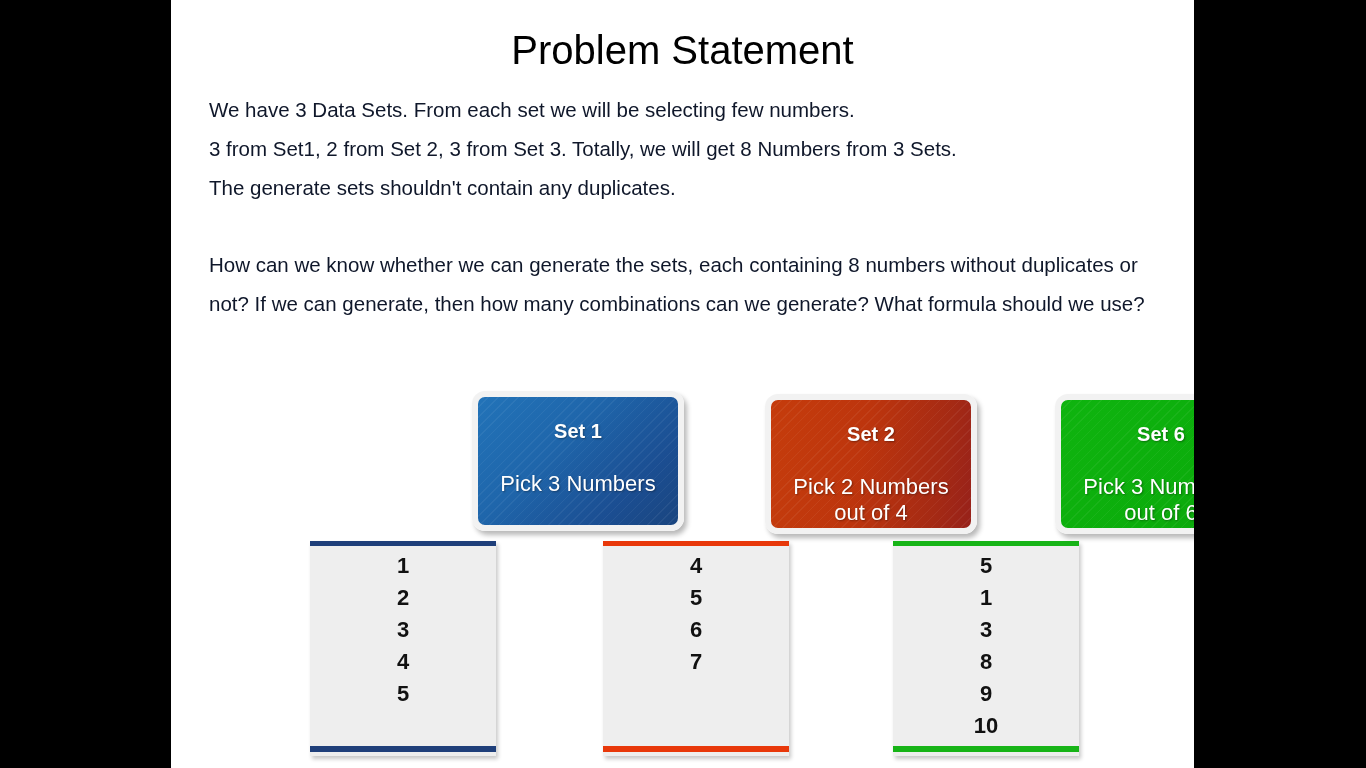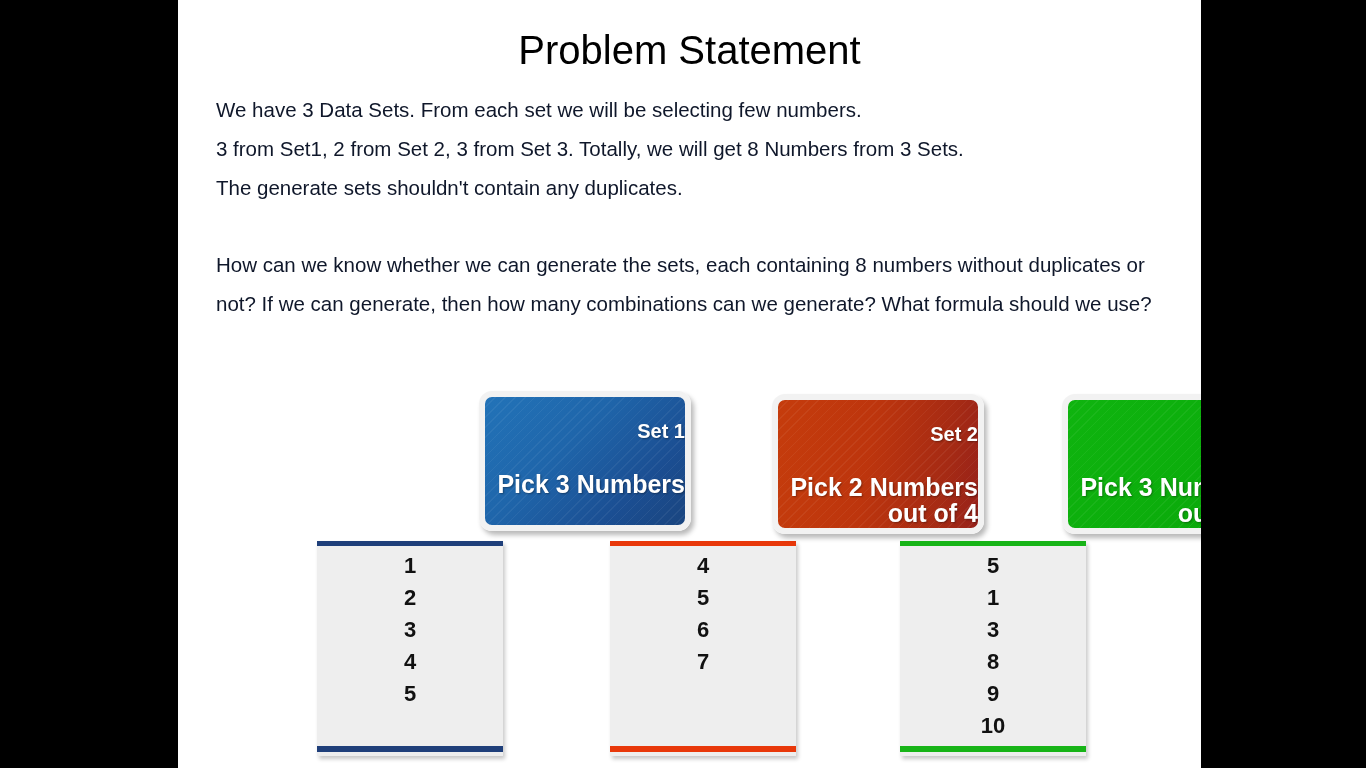--- a/index.html
+++ b/index.html
@@ -13,21 +13,20 @@
 
   .letterbox { position: absolute; top: 0; height: 768px; background: #000; }
   .letterbox.left  { left: 0;    width: 171px; }
   .letterbox.right { left: 1194px; width: 172px; }
 
   #slide {
     position: absolute; left: 171px; top: 0;
     width: 1023px; height: 768px;
     background: #ffffff;
     overflow: hidden;
-    margin-left: 7px;
   }
 
   #title {
     position: absolute; left: 0; top: 28px; width: 1023px;
     text-align: center;
     font-size: 40px; font-weight: 400; color: #000;
     letter-spacing: 0px;
     white-space: nowrap;
   }
 
@@ -72,28 +71,28 @@
   .card .stripes {
     position: absolute; inset: 0;
     background-image: repeating-linear-gradient(
       135deg,
       rgba(255,255,255,0.055) 0px,
       rgba(255,255,255,0.055) 1px,
       rgba(255,255,255,0) 1px,
       rgba(255,255,255,0) 7px);
     pointer-events: none;
   }
-  .card .ctext { position: relative; text-align: right; }
+  .card .ctext { position: relative; }
   .card .c-title {
     font-size: 20px; font-weight: bold;
     margin-top: 22px; line-height: 24px;
     text-shadow: 1px 1px 2px rgba(0,0,0,0.35);
   }
   .card .c-sub {
-    font-size: 25px; font-weight: bold;
+    font-size: 22px; font-weight: normal;
     margin-top: 28px; line-height: 26px;
     text-shadow: 1px 1px 2px rgba(0,0,0,0.35);
   }
 
   .card.c1 { left: 175px; top: 391px; }
   .card.c2 { left: 175px; top: 394px; }
   .card.c3 { left: 175px; top: 394px; }
 
   .card.c1 { background: linear-gradient(135deg, #2273b8 0%, #1f66ab 38%, #1b4e92 75%, #1a457f 100%); }
   .card.c2 { background: linear-gradient(100deg, #c53c0c 0%, #bd350d 45%, #a52a14 82%, #97211a 100%); }

